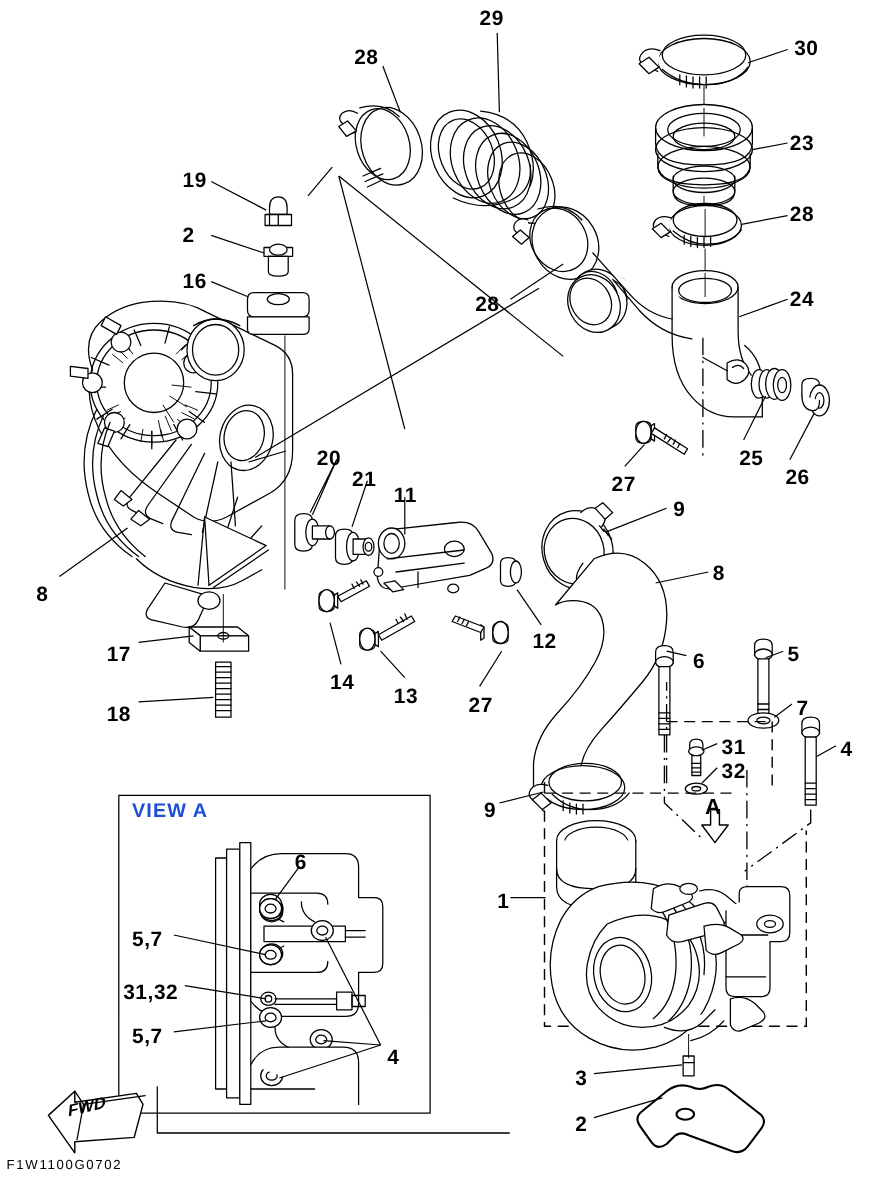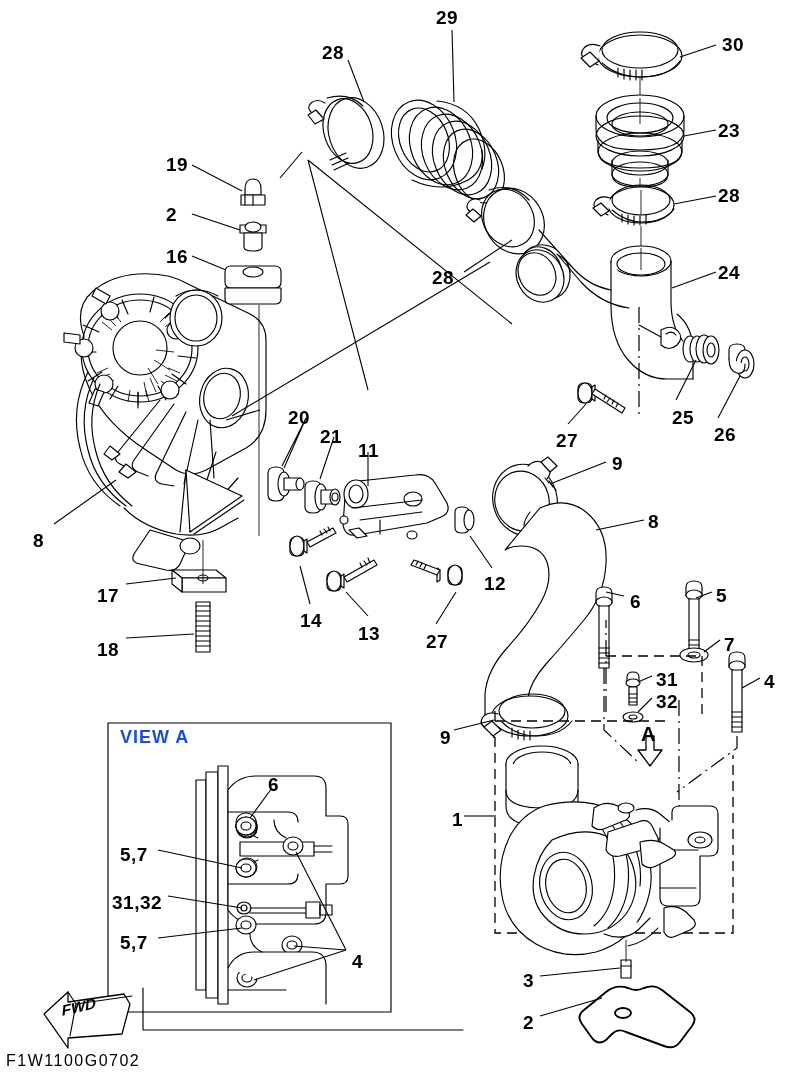--- a/index.html
+++ b/index.html
@@ -4,21 +4,21 @@
 <style>
   html,body{margin:0;padding:0;background:#fff;}
   body{width:796px;height:1084px;position:relative;
        font-family:"Liberation Sans","DejaVu Sans",sans-serif;overflow:hidden;}
   #stage{position:absolute;left:0;top:0;width:796px;height:774px;}
   svg#dwg{position:absolute;left:0;top:0;width:796px;height:1084px;}
   .lbl{position:absolute;font-weight:bold;font-size:19px;color:#000;
        letter-spacing:0.5px;white-space:nowrap;line-height:1;}
   .viewa{position:absolute;font-weight:bold;font-size:18px;color:#1d4ed8;
          letter-spacing:1px;}
-  .partno{position:absolute;font-size:16px;color:#000;letter-spacing:1.5px;
+  .partno{position:absolute;font-size:12px;color:#000;letter-spacing:1.5px;
           font-family:"Liberation Sans","DejaVu Sans",sans-serif;}
   .acall{position:absolute;font-weight:bold;font-size:20px;color:#000;}
   .fwdtxt{position:absolute;font-weight:bold;font-size:15px;color:#000;
           transform:skewY(-13deg) skewX(-5deg);letter-spacing:0px;}
 </style>
 </head>
 <body>
 
 <div id="stage">
 

